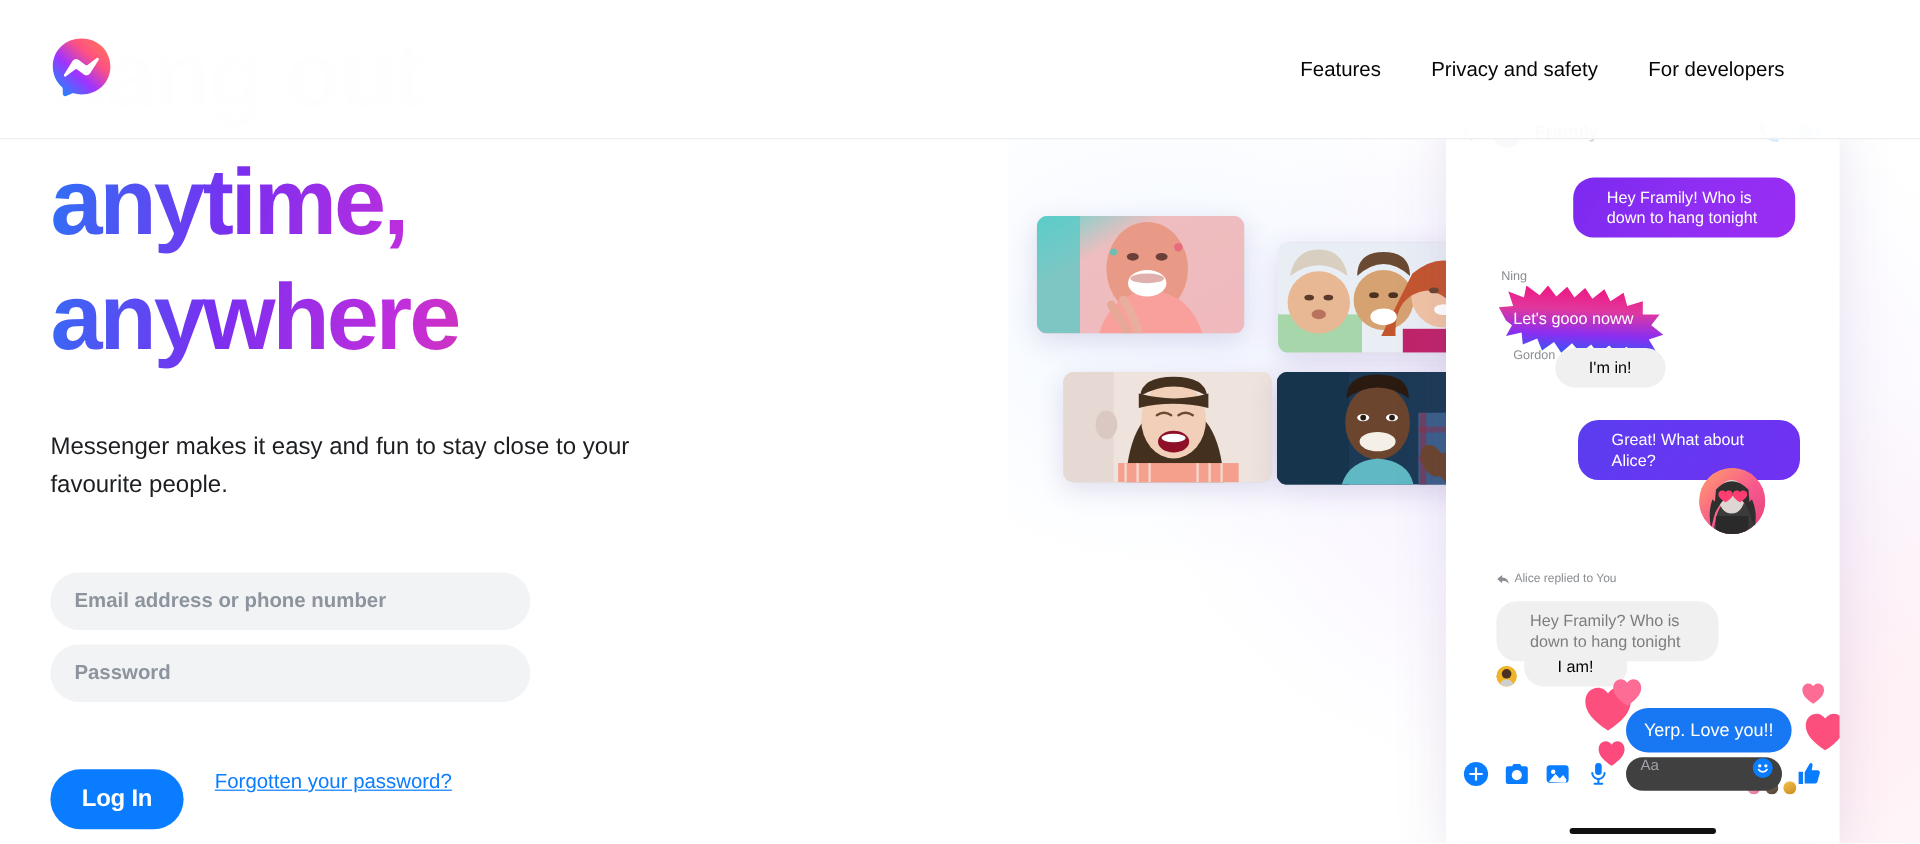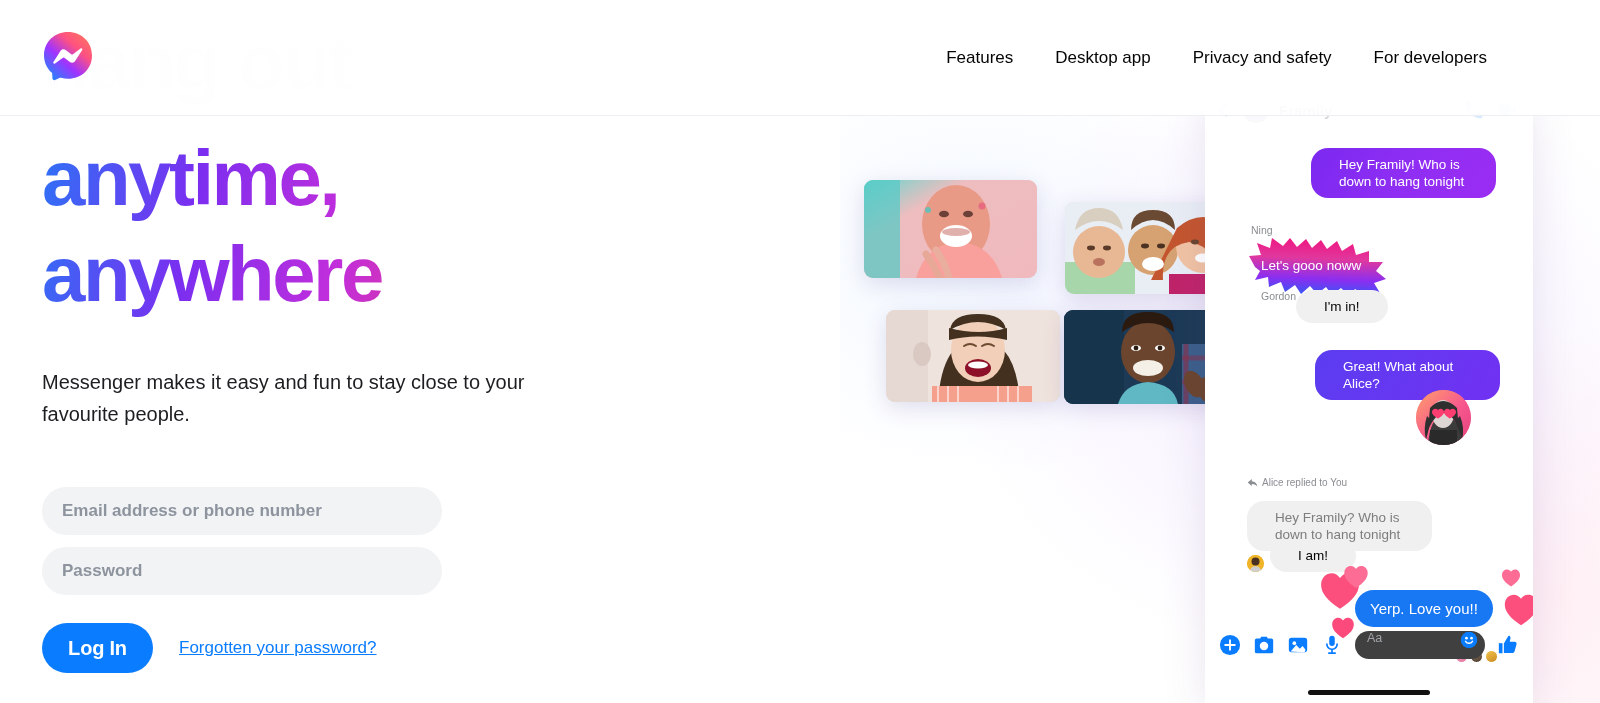--- a/index.html
+++ b/index.html
@@ -54,21 +54,21 @@
     font-weight: 400;
   }
 
   
   .hero { position: absolute; left: 42px; top: 116px; width: 600px; z-index: 5; }
   .headline {
     font-size: 78px;
     font-weight: 700;
     line-height: 96px;
     letter-spacing: -2.5px;
-    margin-top: 14px;
+    margin-top: 4px;
     background: linear-gradient(100deg, #2D72F6 0%, #7B2EF0 26%, #A game 0%, #C12EDC 48%, #E43A8C 72%, #F74A63 100%);
     background: linear-gradient(100deg, #2D72F6 0%, #7B2EF0 26%, #C12EDC 50%, #E43A8C 74%, #F74A63 100%);
     -webkit-background-clip: text;
     background-clip: text;
     color: transparent;
     -webkit-text-fill-color: transparent;
     white-space: nowrap;
   }
   .subhead {
     margin-top: 44px;
@@ -99,20 +99,21 @@
     height: 50px;
     min-width: 111px;
     padding: 0 26px;
     border: none; border-radius: 25px;
     background: #0a7cff;
     color: #fff;
     font-size: 20px; font-weight: 700;
     font-family: "Liberation Sans", sans-serif;
     cursor: pointer;
     letter-spacing: -0.2px;
+    margin-top: 28px;
   }
   .forgot {
     margin-left: 26px;
     font-size: 17px;
     color: #0a7cff;
     text-decoration: underline;
   }
 
   
   .wash {
@@ -261,21 +262,20 @@
             <stop offset="100%" stop-color="#FF7061"></stop>
           </linearGradient>
         </defs>
         <path d="M27 2C13.5 2 3 11.9 3 25.3c0 7 2.9 13.1 7.6 17.3.4.35.63.85.65 1.38l.13 4.3c.04 1.37 1.46 2.26 2.71 1.7l4.8-2.12c.4-.18.86-.22 1.3-.1 2.2.6 4.53.93 6.81.93 13.5 0 24-9.9 24-23.3S40.5 2 27 2z" fill="url(#mlg)"></path>
         <path d="M12.4 32.1l7.05-11.2c1.12-1.78 3.53-2.22 5.21-.96l5.6 4.2c.51.39 1.22.38 1.73-.01l7.57-5.74c1.01-.77 2.33.44 1.65 1.52l-7.05 11.2c-1.12 1.78-3.53 2.22-5.21.96l-5.6-4.2a1.4 1.4 0 0 0-1.73.01l-7.57 5.74c-1.01.77-2.33-.44-1.65-1.52z" fill="#ffffff"></path>
       </svg>
     </div>
 
     <nav class="nav">
       <a href="#">Features</a>
-      <a href="#">Desktop app</a>
       <a href="#">Privacy and safety</a>
       <a href="#">For developers</a>
     </nav>
   </div>
 
   <div class="hero">
     <h1 class="headline"><span>anytime,</span><br><span>anywhere</span></h1>
 
     <p class="subhead">Messenger makes it easy and fun to stay close to your favourite people.</p>
 

